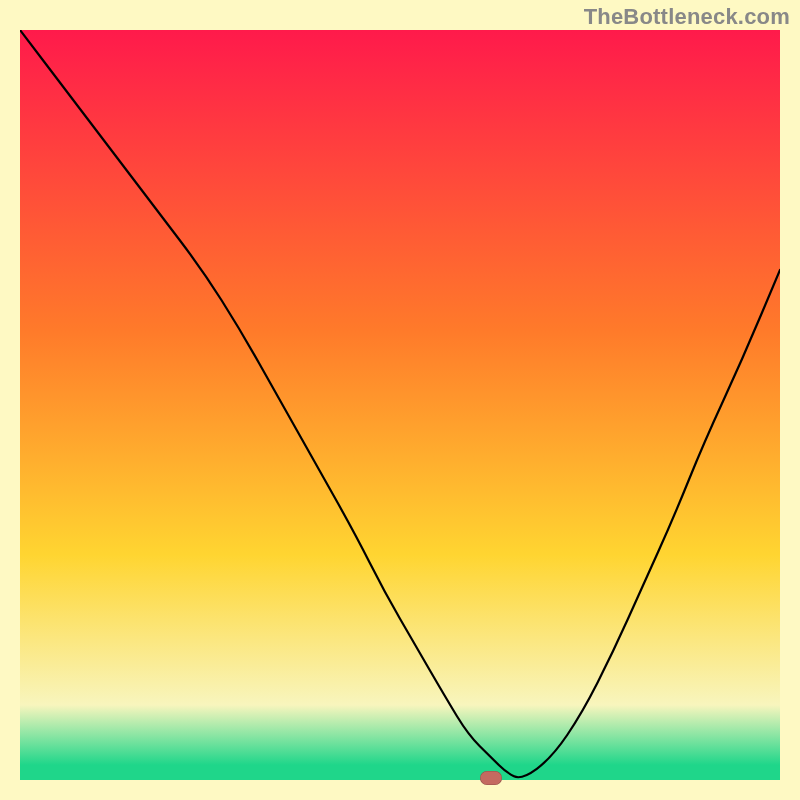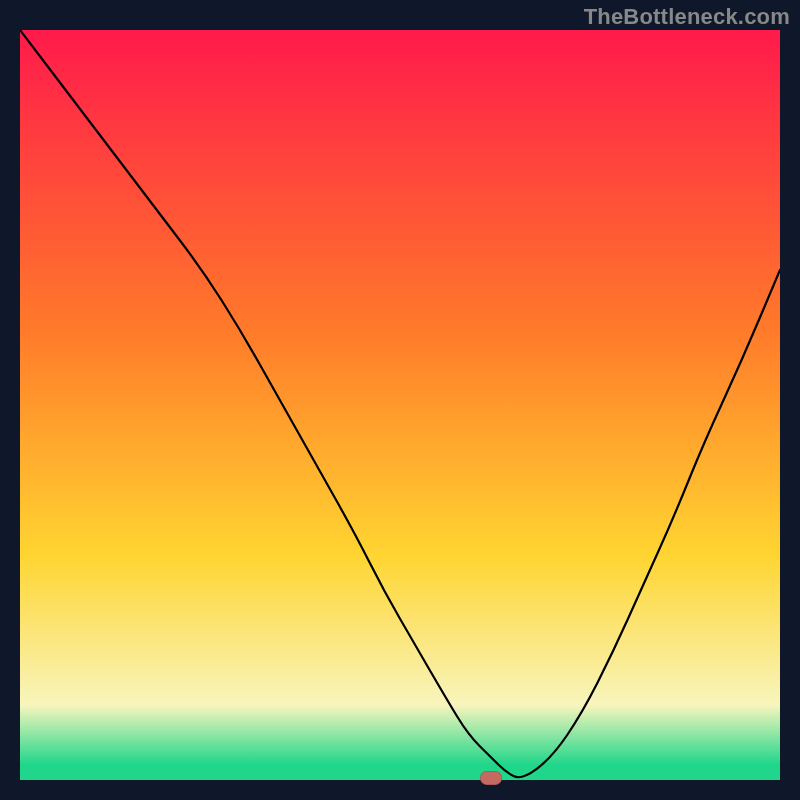--- a/index.html
+++ b/index.html
@@ -8,21 +8,21 @@
     width: 800px;
     height: 800px;
     background: #000;
     overflow: hidden;
     font-family: Arial, Helvetica, sans-serif;
   }
   .frame {
     position: relative;
     width: 800px;
     height: 800px;
-    background: #0f172a;
+    background: #fef9c3;
   }
   .watermark {
     position: absolute;
     top: 4px;
     right: 10px;
     color: #888;
     font-size: 22px;
     font-weight: 600;
     letter-spacing: 0.2px;
     z-index: 10;

